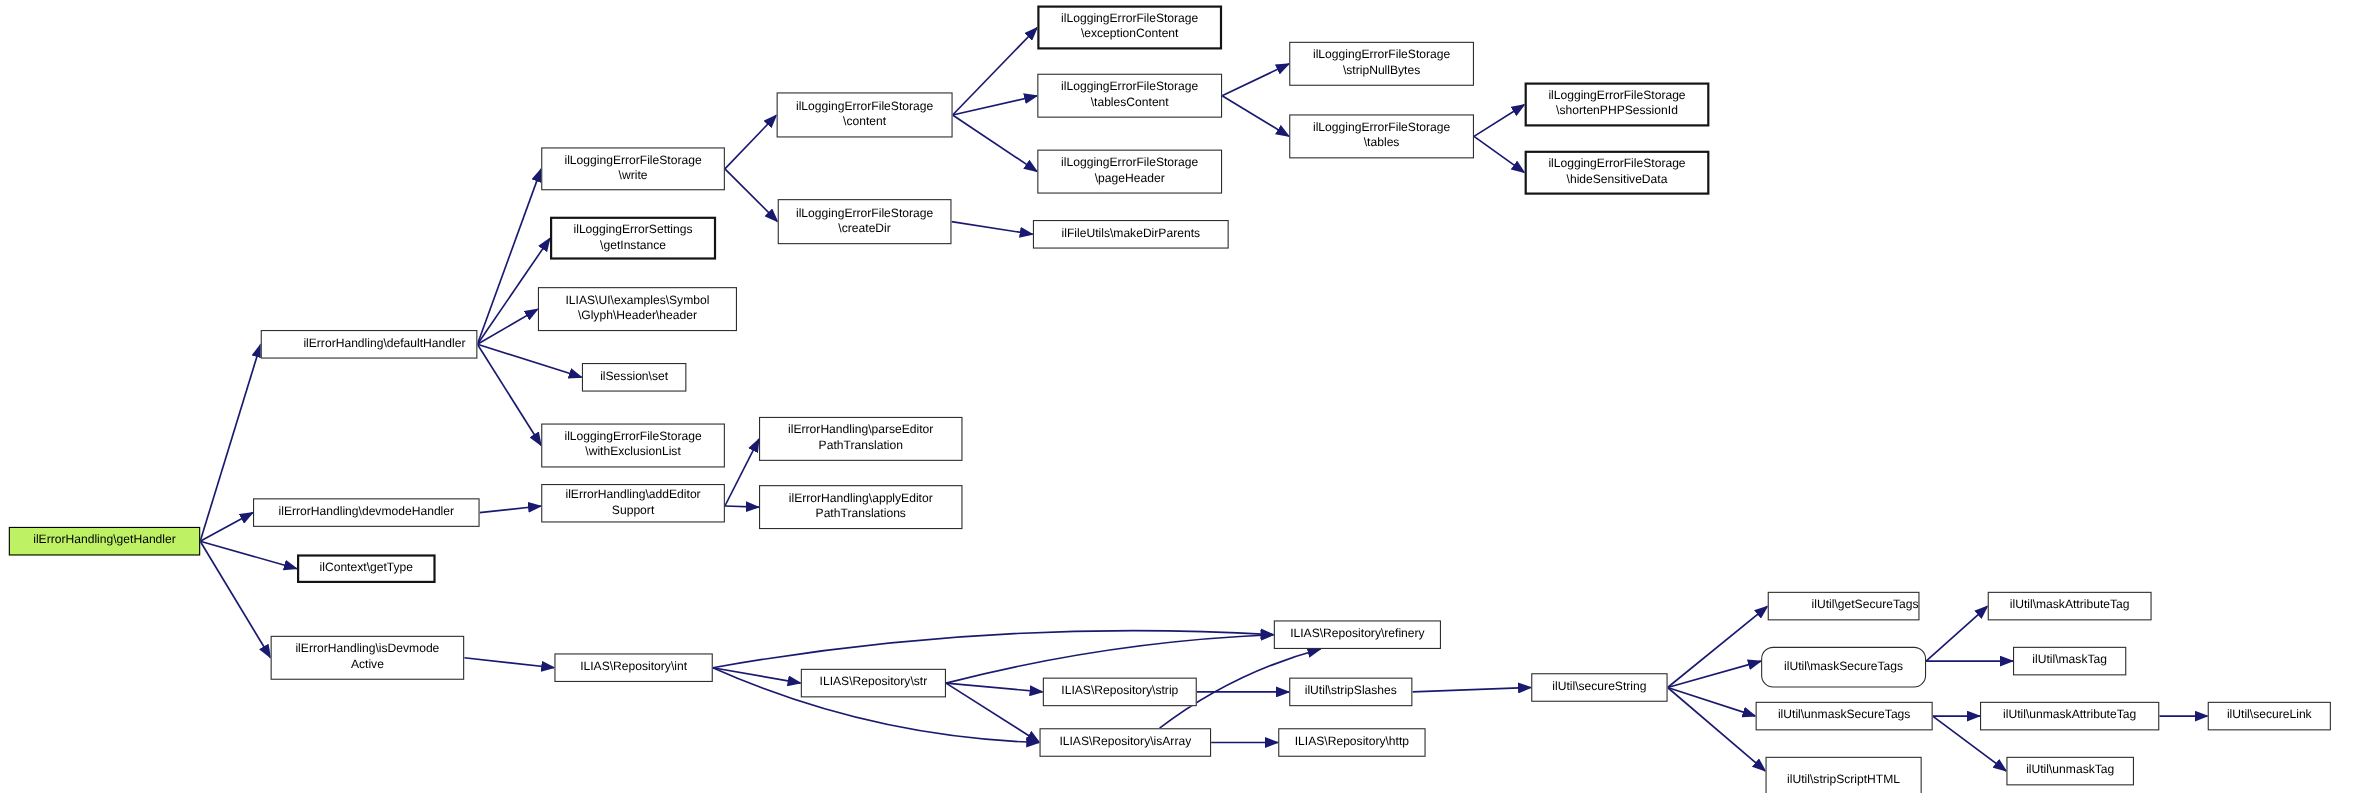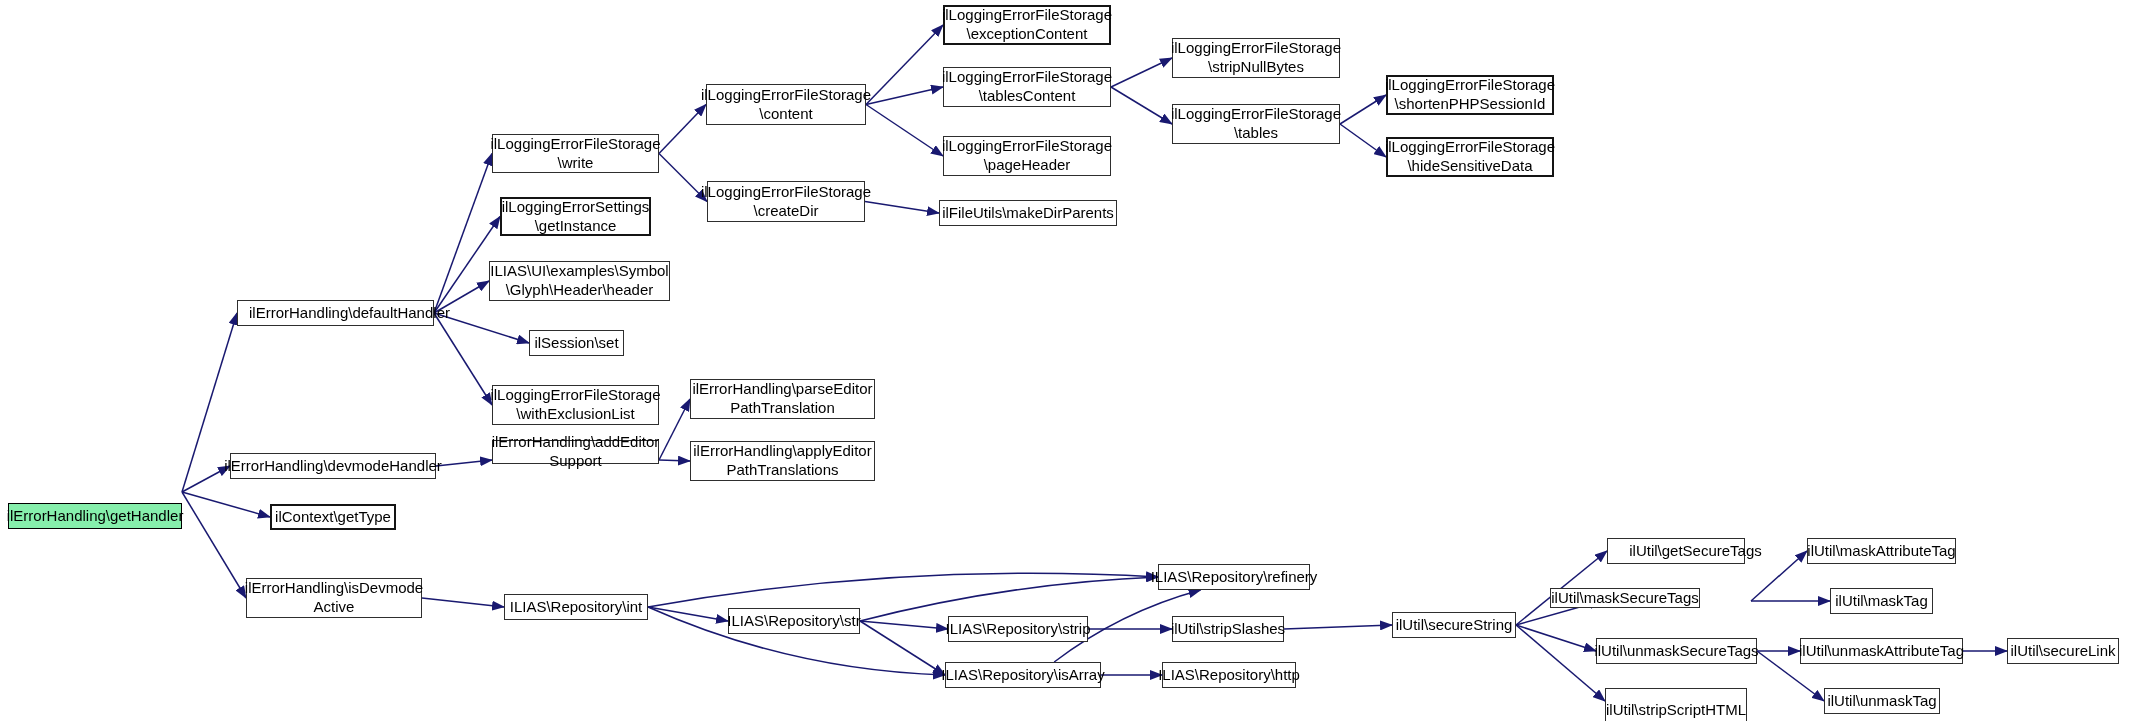--- a/index.html
+++ b/index.html
@@ -28,35 +28,34 @@
   .node {
     position: absolute;
     box-sizing: border-box;
     background: #ffffff;
     border: 1px solid #2e2e2e;
     display: flex;
     flex-direction: column;
     align-items: center;
     justify-content: center;
     text-align: center;
-    font-size: 15px;
+    font-size: 11px;
     line-height: 1.25;
     color: #000000;
     cursor: pointer;
     z-index: 2;
   }
   .node.bold {
     border-width: 2px;
     border-color: #141414;
   }
   .node.highlight {
-    background: #86efac;
+    background: #bef264;
     border-color: #000000;
     border-width: 1.5px;
-    margin-top: 24px;
   }
   .ln {
     white-space: nowrap;
   }
 </style>
 </head>
 <body>
 
 <div class="canvas">
   <svg class="edges" viewBox="0 0 2148 721" xmlns="http://www.w3.org/2000/svg">
@@ -139,21 +138,21 @@
         <div class="ln">ILIAS\UI\examples\Symbol</div>
         <div class="ln">\Glyph\Header\header</div>
       </div>
       <div class="node" style="left: 529px; top: 330px; width: 95px; height: 26px;">
         <div class="ln">ilSession\set</div>
       </div>
       <div class="node" style="left: 492px; top: 385px; width: 167px; height: 40px;">
         <div class="ln">ilLoggingErrorFileStorage</div>
         <div class="ln">\withExclusionList</div>
       </div>
-      <div class="node" style="left: 492px; top: 440px; width: 167px; height: 24px;">
+      <div class="node" style="left: 492px; top: 440px; width: 167px; height: 35px;">
         <div class="ln">ilErrorHandling\addEditor</div>
         <div class="ln">Support</div>
       </div>
       <div class="node" style="left: 706px; top: 84px; width: 160px; height: 41px;">
         <div class="ln">ilLoggingErrorFileStorage</div>
         <div class="ln">\content</div>
       </div>
       <div class="node" style="left: 707px; top: 181px; width: 158px; height: 41px;">
         <div class="ln">ilLoggingErrorFileStorage</div>
         <div class="ln">\createDir</div>
@@ -217,21 +216,21 @@
       </div>
       <div class="node" style="left: 1162px; top: 662px; width: 134px; height: 26px;">
         <div class="ln">ILIAS\Repository\http</div>
       </div>
       <div class="node" style="left: 1392px; top: 612px; width: 124px; height: 26px;">
         <div class="ln">ilUtil\secureString</div>
       </div>
       <div class="node" style="left: 1607px; top: 538px; width: 138px; height: 26px; padding-left: 39px;">
         <div class="ln">ilUtil\getSecureTags</div>
       </div>
-      <div class="node" style="left: 1550px; top: 588px; width: 150px; height: 20px;">
+      <div class="node" style="left: 1601px; top: 588px; width: 150px; height: 37px; border-radius: 11px;">
         <div class="ln">ilUtil\maskSecureTags</div>
       </div>
       <div class="node" style="left: 1596px; top: 638px; width: 161px; height: 26px;">
         <div class="ln">ilUtil\unmaskSecureTags</div>
       </div>
       <div class="node" style="left: 1605px; top: 688px; width: 142px; height: 44px;">
         <div class="ln">ilUtil\stripScriptHTML</div>
       </div>
       <div class="node" style="left: 1807px; top: 538px; width: 149px; height: 26px;">
         <div class="ln">ilUtil\maskAttributeTag</div>

